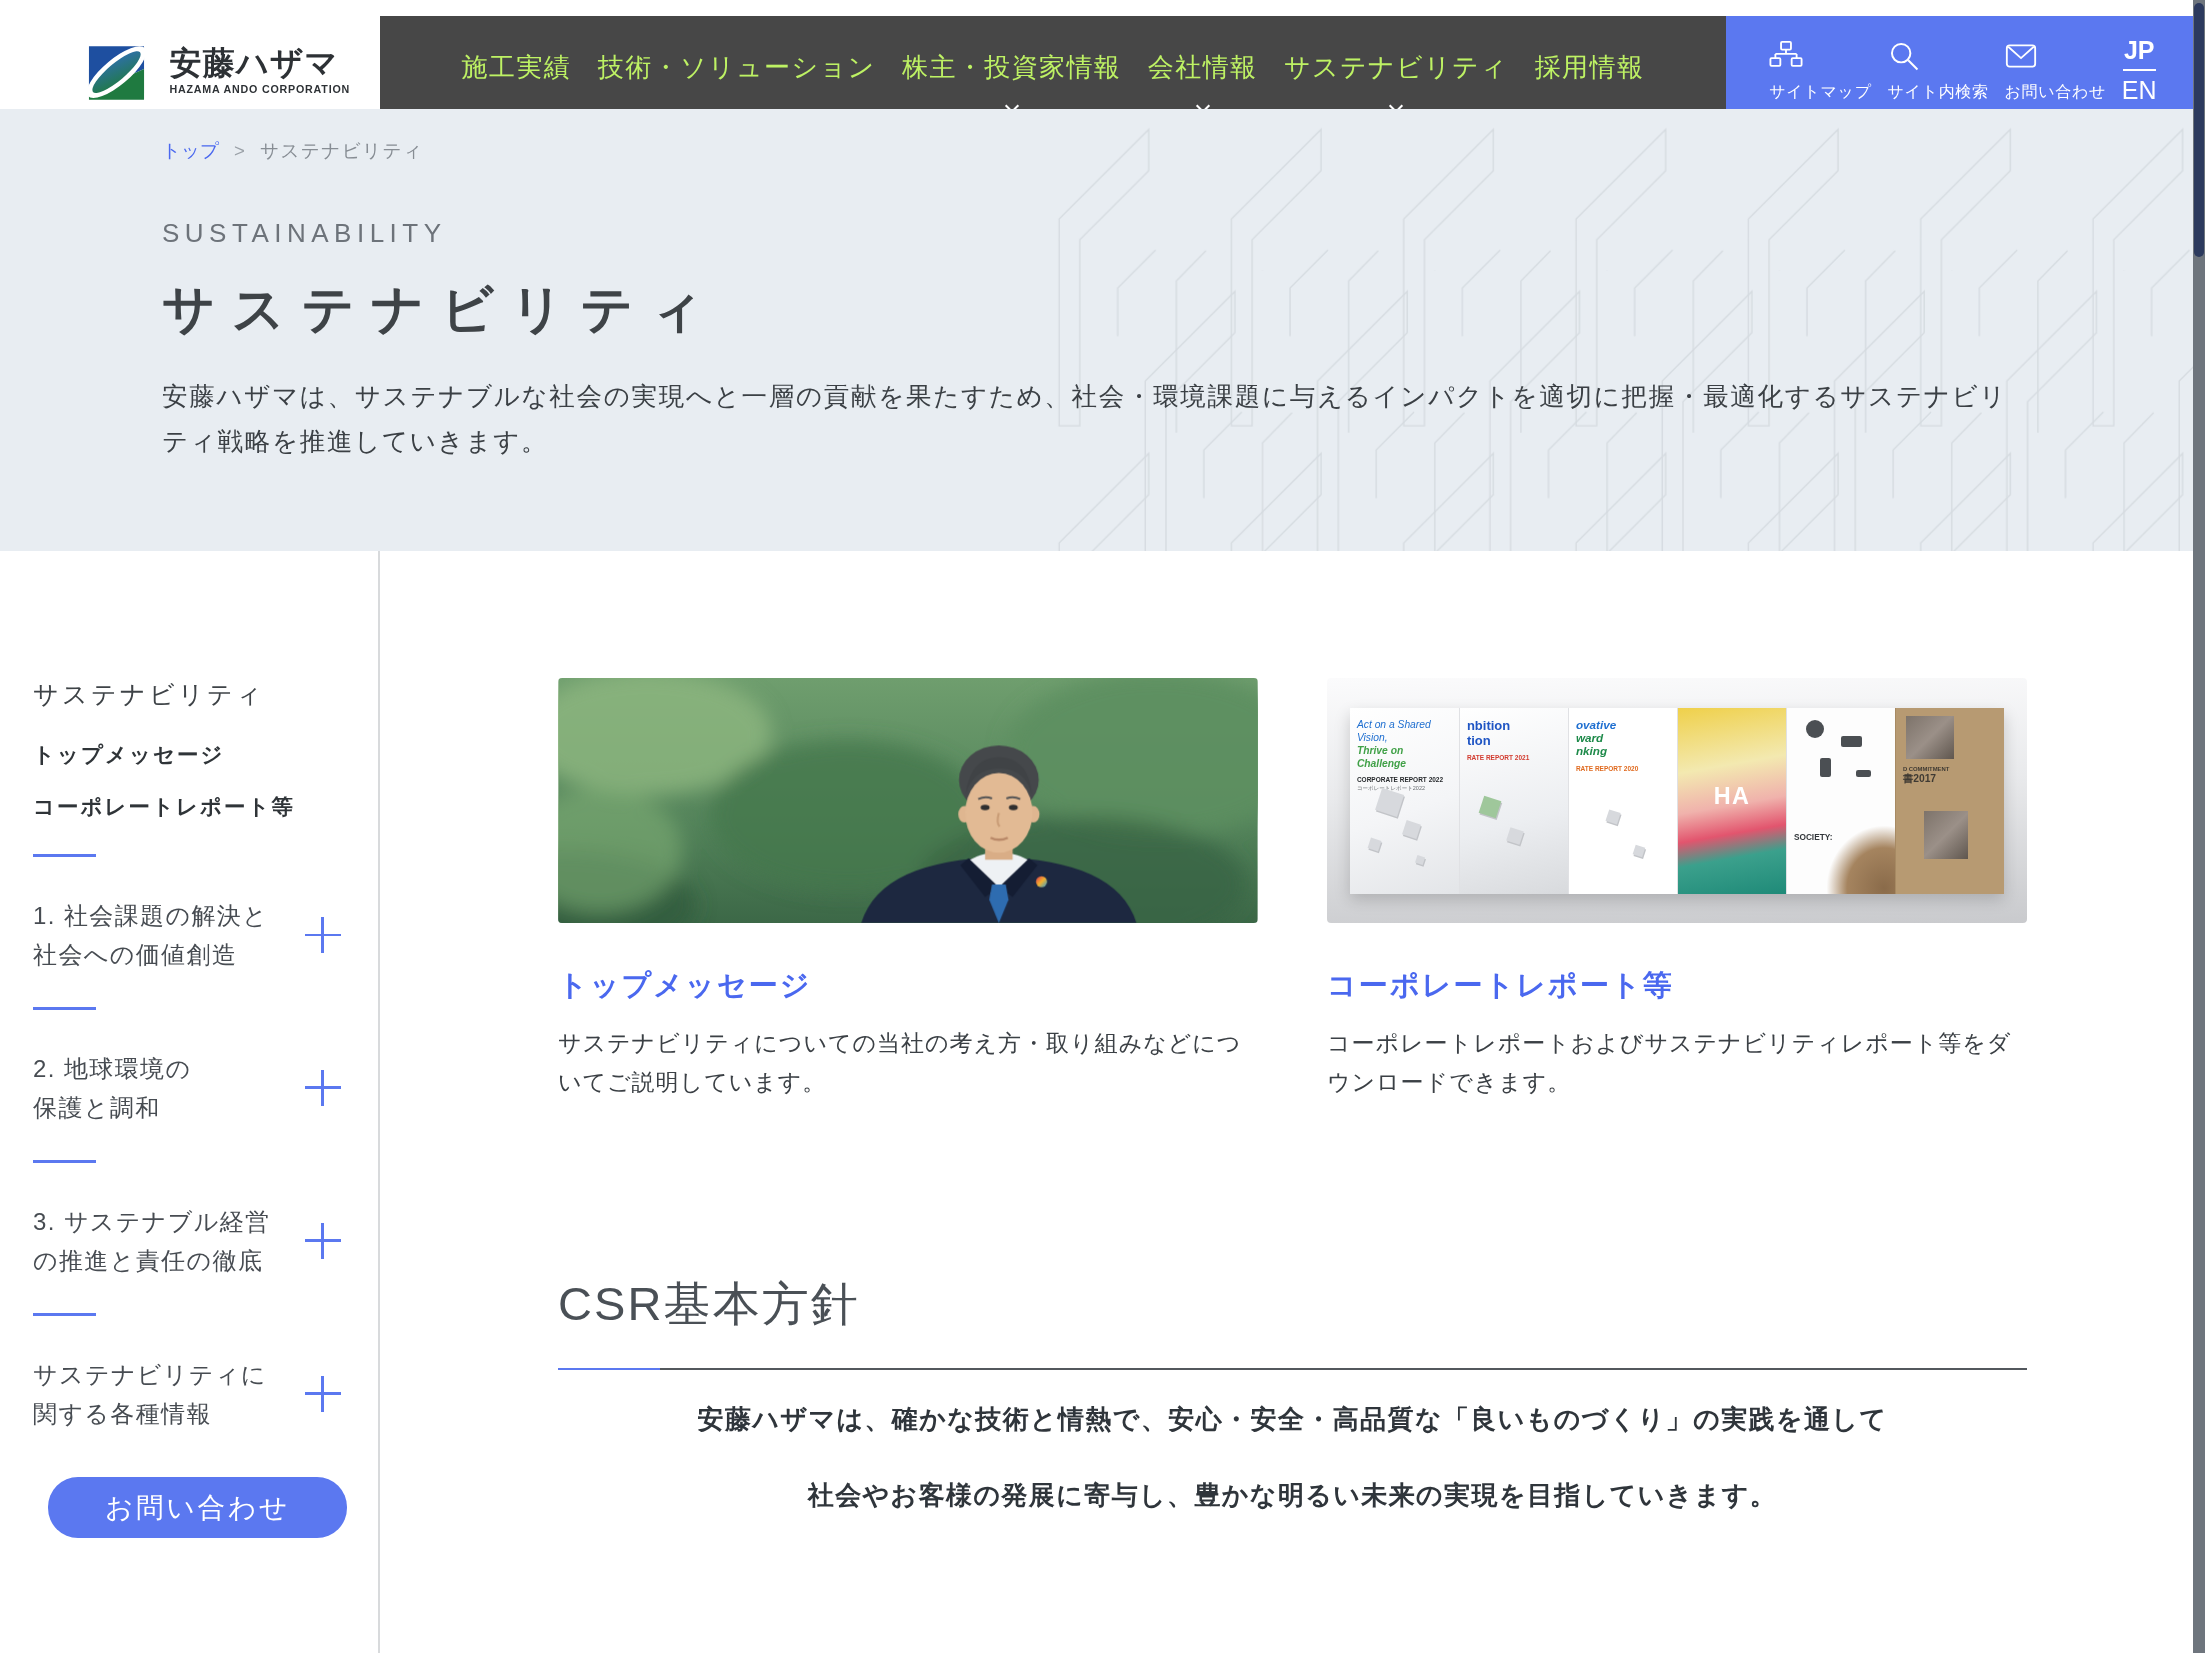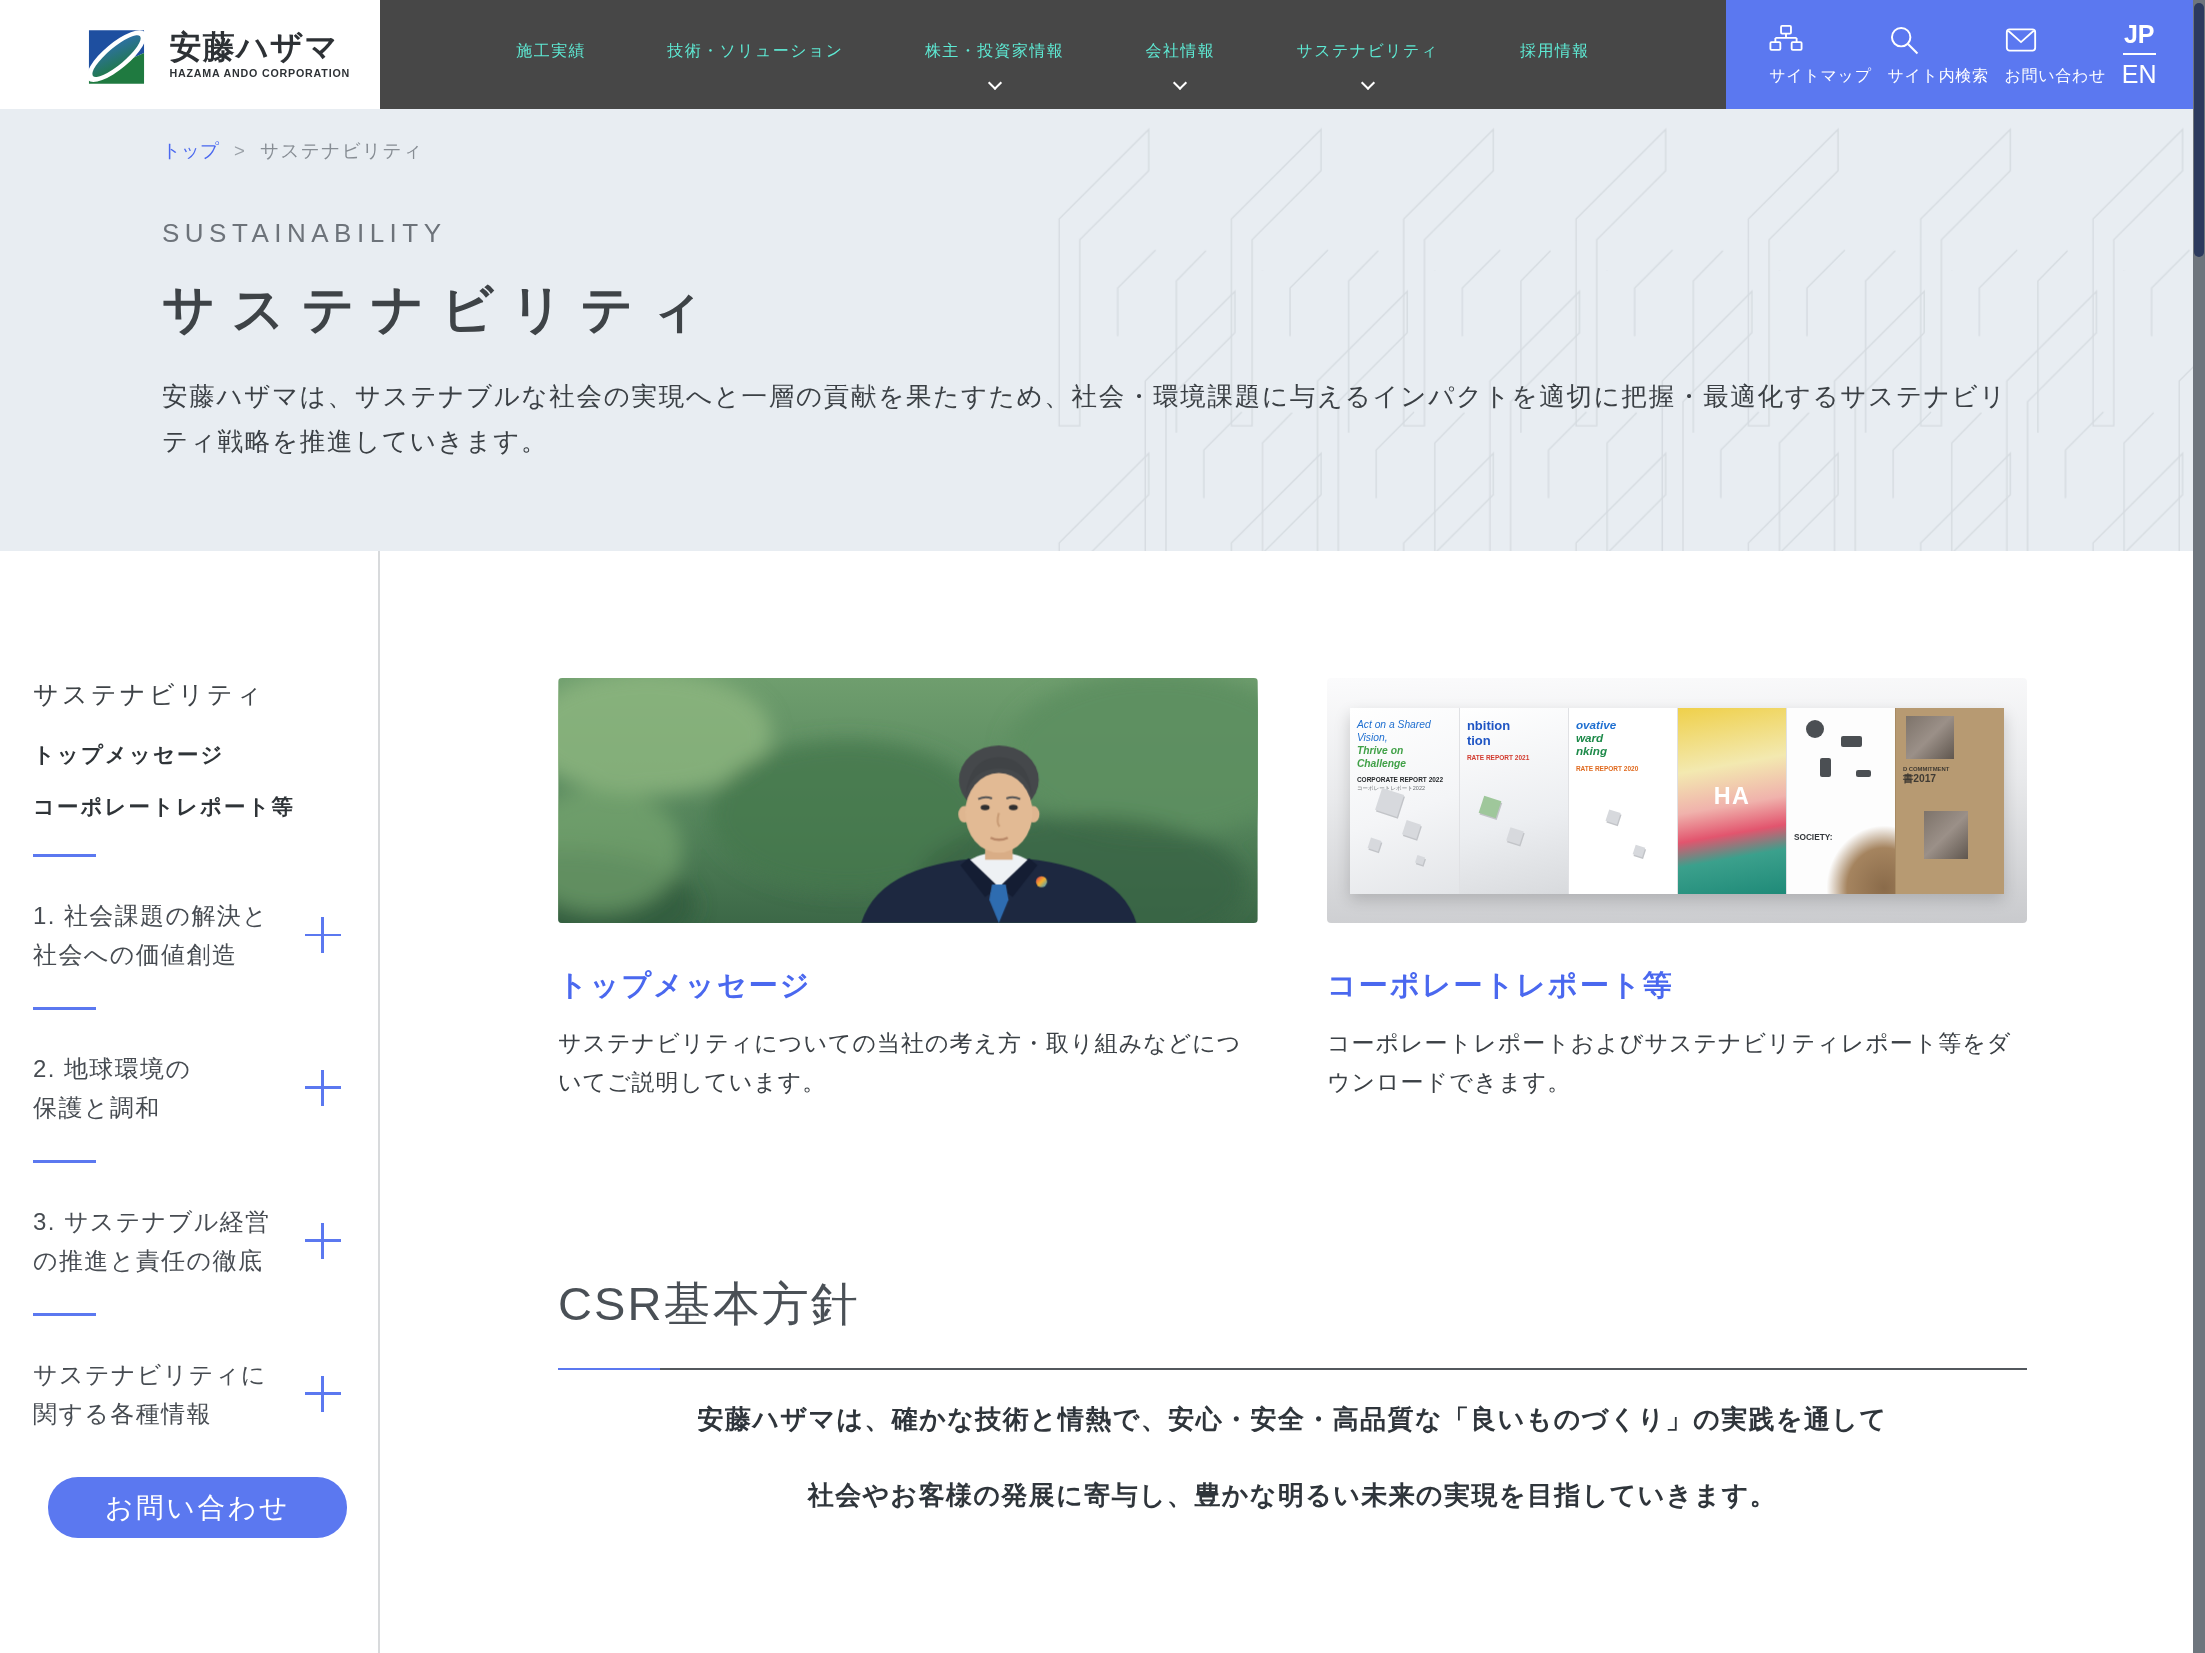--- a/index.html
+++ b/index.html
@@ -3,28 +3,28 @@
 <meta charset="utf-8">
 <style>
   * { margin:0; padding:0; box-sizing:border-box; }
   html,body { width:2205px; height:1654px; }
   body {
     font-family:"Liberation Sans","DejaVu Sans",sans-serif;
     background:#ffffff; position:relative; overflow:hidden; color:#3d4248;
   }
 
   
-  .header { position:absolute; left:0; top:0; width:2205px; height:109px; display:flex; }
+  .header { position:absolute; left:0; top:16px; width:2205px; height:109px; display:flex; }
   .logo-box { width:380px; height:109px; background:#ffffff; display:flex; align-items:center; padding-left:76px; gap:12.4px; }
   .logo-mark { width:81px; height:81px; flex:0 0 auto; }
   .logo-text .jp { font-size:32px; font-weight:bold; color:#2d3135; letter-spacing:1.4px; line-height:1.1; }
   .logo-text .en { font-size:10.7px; font-weight:bold; color:#2d3135; letter-spacing:0.8px; margin-top:2.8px; }
 
   .nav { width:1346px; height:109px; background:#474747; display:flex; align-items:center; justify-content:space-evenly; padding:0 55px; }
-  .nav-item { position:relative; color:#5eead4; font-size:16px; letter-spacing:1.4px; text-align:center; padding-bottom:5.5px; cursor:pointer; }
+  .nav-item { position:relative; color:#bef264; font-size:26px; letter-spacing:1.4px; text-align:center; padding-bottom:5.5px; cursor:pointer; }
   .nav-item .chev { position:absolute; left:50%; bottom:-20.7px; width:10.3px; height:10.3px; border-right:2.1px solid #fff; border-bottom:2.1px solid #fff; transform:translateX(-50%) rotate(45deg); }
 
   .utility { width:467px; height:109px; background:#5b78f0; display:flex; align-items:center; justify-content:space-evenly; padding:0 20.7px 0 27.6px; }
   .util-item { display:flex; flex-direction:column; align-items:flex-start; gap:9px; color:#fff; cursor:pointer; }
   .util-item svg { width:34px; height:34px; }
   .util-label { font-size:16px; letter-spacing:0.7px; }
   .lang { display:flex; flex-direction:column; align-items:center; color:#fff; }
   .lang .jp { font-size:25px; font-weight:bold; border-bottom:2.8px solid #fff; padding:0 1.4px 4.1px; cursor:pointer; }
   .lang .en { font-size:25px; margin-top:5.5px; cursor:pointer; }
 

